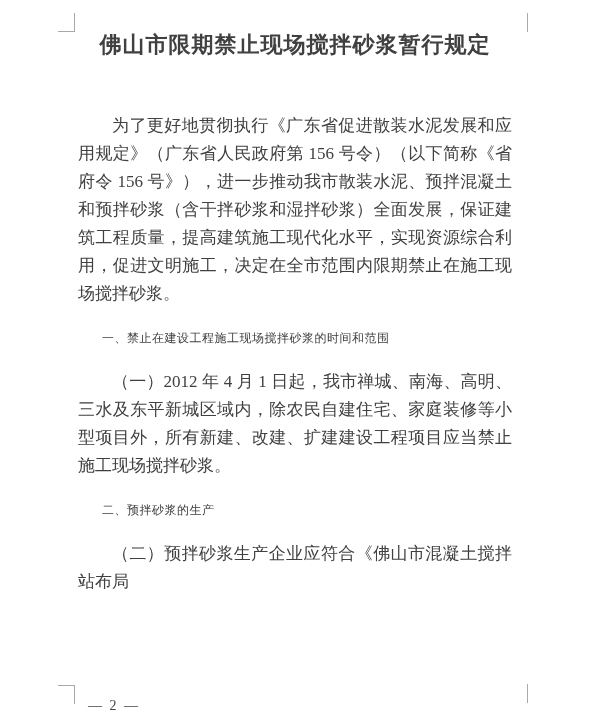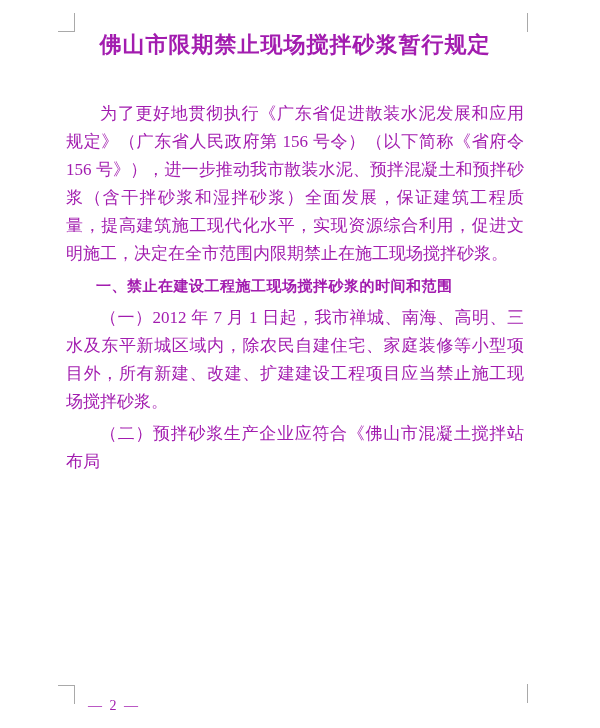--- a/index.html
+++ b/index.html
@@ -2,21 +2,21 @@
 <html><head>
 <meta charset="utf-8">
 <style>
   html, body { margin: 0; padding: 0; background: #ffffff; }
   .page {
     position: relative;
     width: 528px;
     height: 728px;
     background: #ffffff;
     overflow: hidden;
-    color: #a21caf;
+    color: #404040;
     font-family: "Liberation Serif", serif;
   }
   
   .crop-mark { position: absolute; width: 16px; height: 18px; }
   .crop-mark.tl { left: 58px; top: 13px;  border-right: 1px solid #a9a9a9; border-bottom: 1px solid #a9a9a9; }
   .crop-mark.tr { left: 527px; top: 13px; border-left: 1px solid #a9a9a9;  border-bottom: 1px solid #a9a9a9; }
   .crop-mark.bl { left: 58px; top: 685px; border-right: 1px solid #a9a9a9; border-top: 1px solid #a9a9a9; }
   .crop-mark.br { left: 527px; top: 684px; border-left: 1px solid #a9a9a9;  border-top: 1px solid #a9a9a9; }
 
   .doc-title {
@@ -37,25 +37,25 @@
   .doc-body {
     position: absolute;
     left: 62px;
     top: 96px;
     width: 466px;
     font-size: 17px;
     line-height: 28px;
     text-align: justify;
     text-justify: inter-ideograph;
   }
-  .doc-body p { margin: 4px; text-indent: 2em; }
+  .doc-body p { margin: 16px; text-indent: 2em; }
   .doc-body p.heading {
     font-family: "Liberation Sans", sans-serif;
-    font-weight: bold;
-    font-size: 15px;
+    font-weight: normal;
+    font-size: 12px;
     letter-spacing: 0.5px;
   }
 
   .page-number {
     position: absolute;
     left: 88px;
     top: 698px;
     font-size: 14px;
     letter-spacing: 2px;
     font-family: "Liberation Serif", serif;
@@ -68,18 +68,19 @@
   <div class="crop-mark tl"></div>
   <div class="crop-mark tr"></div>
   <div class="crop-mark bl"></div>
   <div class="crop-mark br"></div>
 
   <h1 class="doc-title">佛山市限期禁止现场搅拌砂浆暂行规定</h1>
 
   <div class="doc-body" id="doc-body">
       <p>为了更好地贯彻执行《广东省促进散装水泥发展和应用规定》（广东省人民政府第 156 号令）（以下简称《省府令 156 号》），进一步推动我市散装水泥、预拌混凝土和预拌砂浆（含干拌砂浆和湿拌砂浆）全面发展，保证建筑工程质量，提高建筑施工现代化水平，实现资源综合利用，促进文明施工，决定在全市范围内限期禁止在施工现场搅拌砂浆。</p>
       <p class="heading">一、禁止在建设工程施工现场搅拌砂浆的时间和范围</p>
-      <p>（一）2012 年 7 月 1 日起，我市禅城、南海、高明、三水及东平新城区域内，除农民自建住宅、家庭装修等小型项目外，所有新建、改建、扩建建设工程项目应当禁止施工现场搅拌砂浆。</p>
+      <p>（一）2012 年 4 月 1 日起，我市禅城、南海、高明、三水及东平新城区域内，除农民自建住宅、家庭装修等小型项目外，所有新建、改建、扩建建设工程项目应当禁止施工现场搅拌砂浆。</p>
+      <p class="heading">二、预拌砂浆的生产</p>
       <p>（二）预拌砂浆生产企业应符合《佛山市混凝土搅拌站布局</p>
     </div>
 
   <div class="page-number">— 2 —</div>
 </div>
 
 </body></html>

